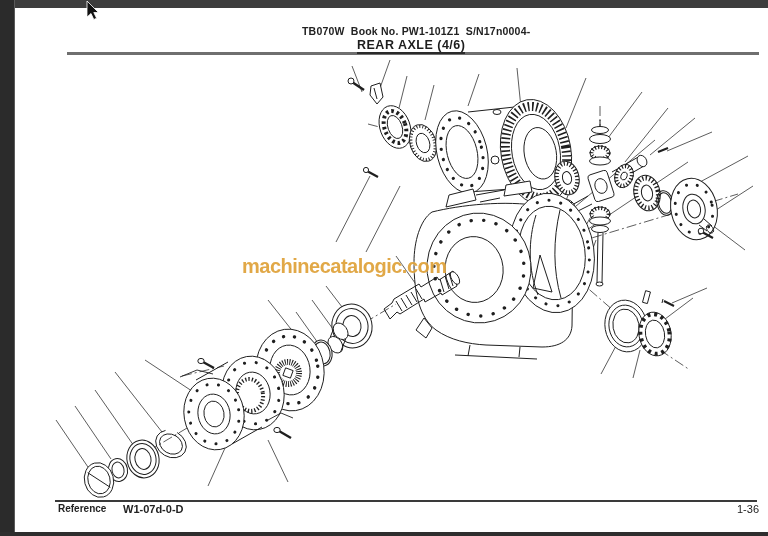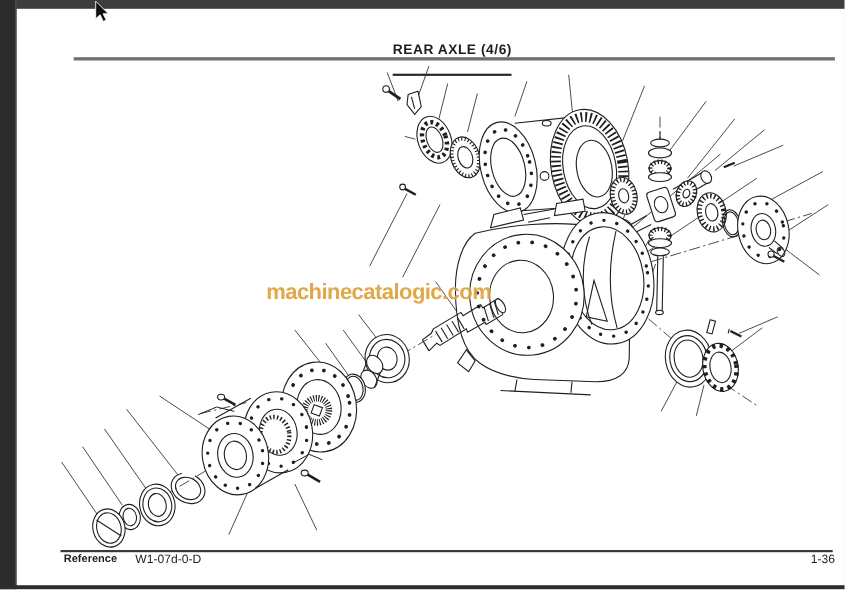--- a/index.html
+++ b/index.html
@@ -5,42 +5,43 @@
   html,body{margin:0;padding:0;background:#e8e8e8;}
   .page{position:relative;width:768px;height:536px;background:#ffffff;overflow:hidden;
         font-family:"Liberation Sans",sans-serif;}
   .top-bar{position:absolute;left:0;top:0;width:768px;height:8px;background:#3d3d3d;z-index:6;}
   .left-bar{position:absolute;left:0;top:0;width:14px;height:536px;background:#2b2b2b;
             border-right:1.5px solid #5a5a5a;z-index:6;}
   .bottom-bar{position:absolute;left:0;top:532px;width:768px;height:4px;background:#2e2e2e;z-index:6;}
   .hdr-line1{position:absolute;left:302px;top:25px;font-size:10.5px;font-weight:bold;color:#222;
              letter-spacing:0.2px;white-space:pre;z-index:4;}
   .hdr-title{position:absolute;left:357px;top:38px;font-size:12.5px;font-weight:bold;color:#1d1d1d;
-             border-bottom:2px solid #2a2a2a;padding-bottom:15px;letter-spacing:0.5px;z-index:4;}
+             border-bottom:2px solid #2a2a2a;padding-bottom:0px;letter-spacing:0.5px;z-index:4;}
   .hdr-rule{position:absolute;left:67px;top:52px;width:692px;height:2.5px;background:#6f6f6f;z-index:3;}
   .ftr-rule{position:absolute;left:55px;top:500px;width:702px;height:2px;background:#3a3a3a;z-index:3;}
   .ftr-ref-label{position:absolute;left:58px;top:503px;font-size:10px;font-weight:bold;color:#222;z-index:4;}
-  .ftr-ref-value{position:absolute;left:123px;top:503px;font-size:11px;font-weight:normal;color:#222;z-index:4;}
+  .ftr-ref-value{position:absolute;left:123px;top:503px;font-size:11px;font-weight:bold;color:#222;z-index:4;}
   .ftr-page-label{position:absolute;left:672px;top:534px;font-size:9px;font-weight:bold;color:#222;z-index:4;}
   .ftr-page-num{position:absolute;left:737px;top:503px;font-size:11px;font-weight:normal;color:#222;z-index:4;}
   .watermark{position:absolute;left:242px;top:255px;font-size:20px;font-weight:bold;color:#dfa23a;
              letter-spacing:-0.5px;opacity:0.93;z-index:2;text-shadow:0 0 2px rgba(255,255,255,0.8);text-align:center;}
   .diagram{position:absolute;left:0;top:0;z-index:1;}
   .cursor{position:absolute;left:86px;top:0px;z-index:10;}
   svg *{vector-effect:non-scaling-stroke;}
 </style>
 </head>
 <body>
 
 <div class="page">
 
   <div class="top-bar"></div>
   <div class="left-bar"></div>
   <div class="bottom-bar"></div>
 
+  <div class="hdr-line1">TB070W  Book No. PW1-101Z1  S/N17n0004-</div>
   <div class="hdr-title">REAR AXLE (4/6)</div>
   <div class="hdr-rule"></div>
 
   <div class="watermark">machinecatalogic.com</div>
 
   <svg class="diagram" width="768" height="536" viewBox="0 0 768 536">
     <g stroke="#1f1f1f" fill="none" stroke-width="1">
 
       <g stroke="#333" stroke-width="0.8">
         <line x1="362" y1="92" x2="352" y2="66"></line>

